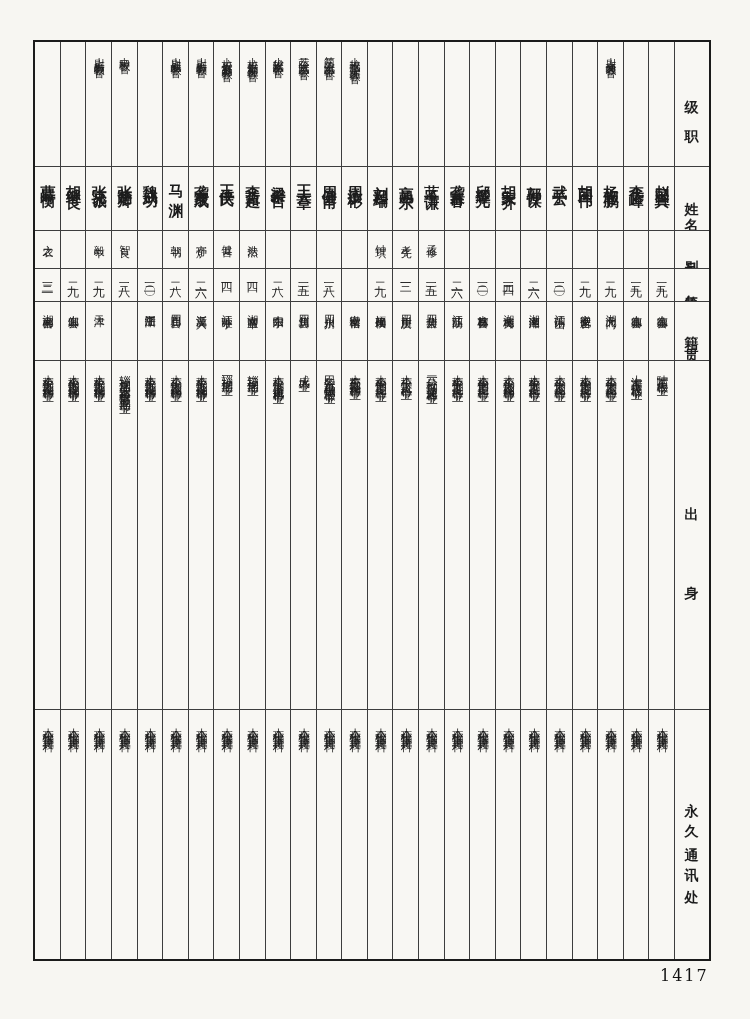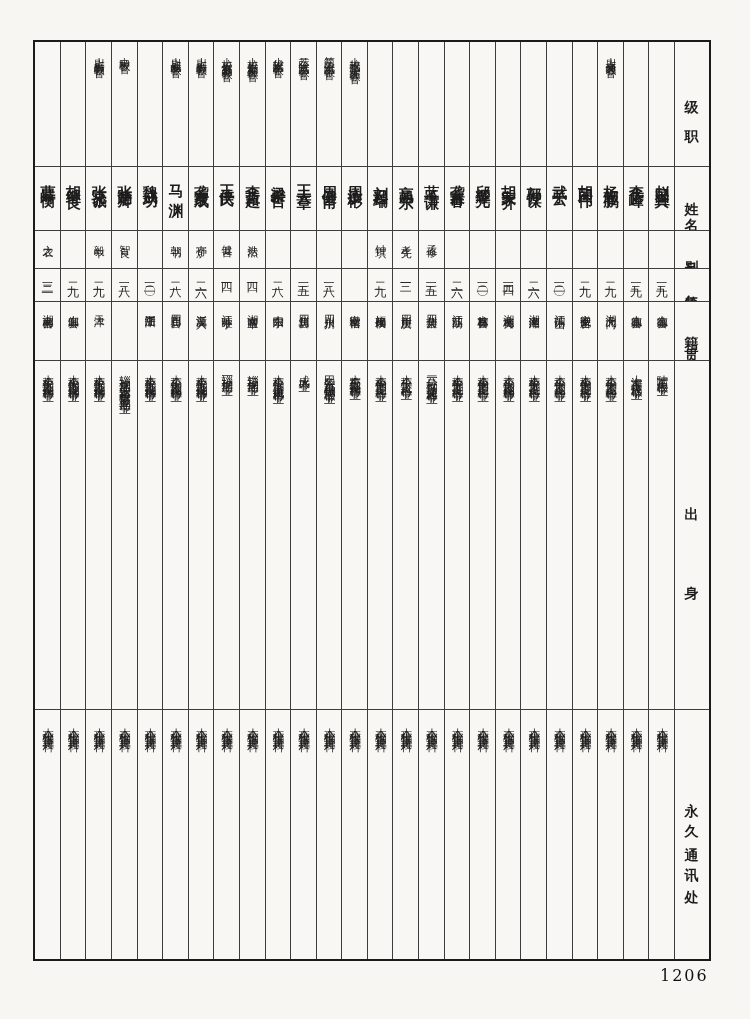--- a/index.html
+++ b/index.html
@@ -662,15 +662,15 @@
         </div>
         <div class="cell r-origin">
           <div class="vtext t-origin">本校十五期辎科毕业</div>
         </div>
         <div class="cell r-addr">
           <div class="vtext t-addr">本校辎重兵科</div>
         </div>
       </div>
     </div>
 
-  <div class="page-number">1206</div>
+  <div class="page-number">1417</div>
 
 </div>
 
 </body></html>

